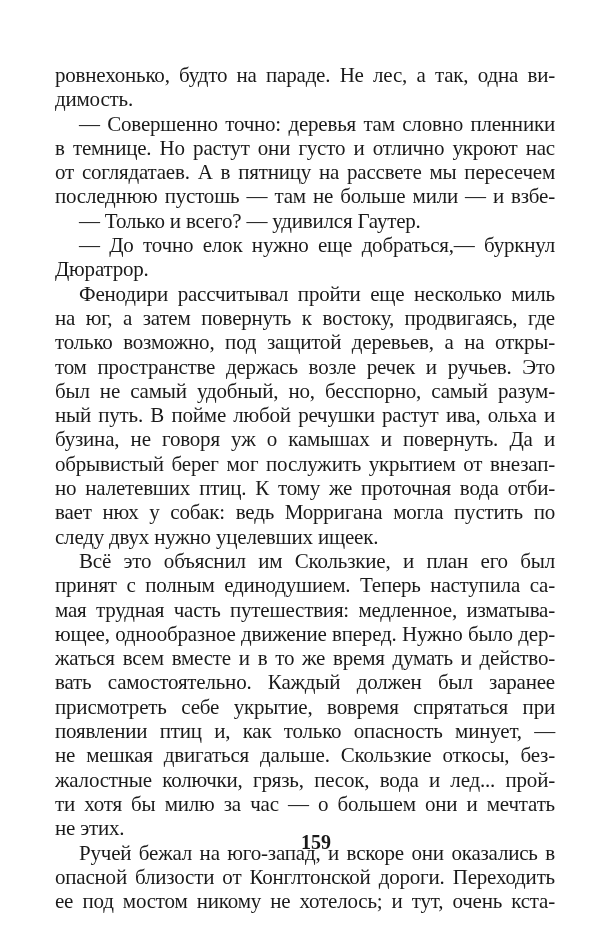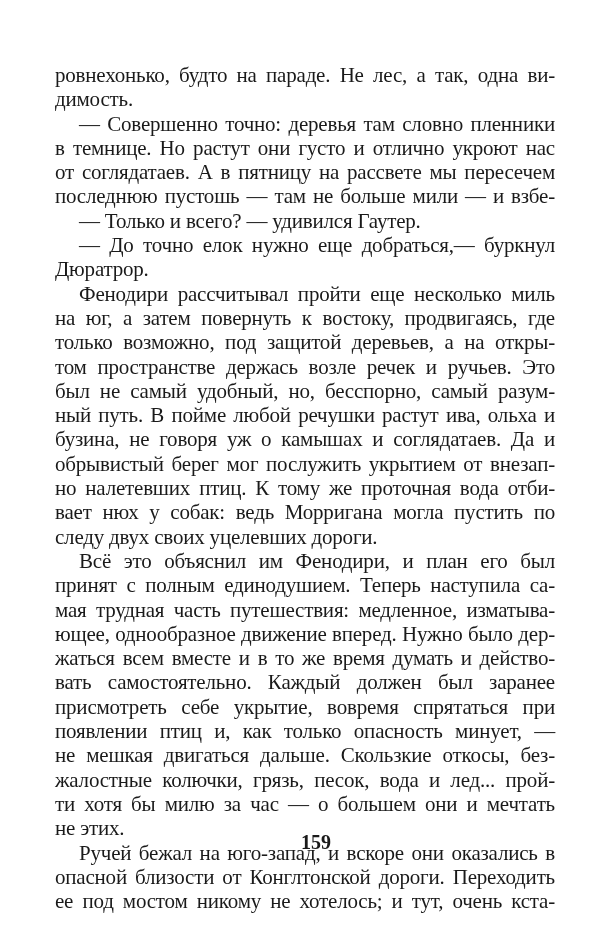--- a/index.html
+++ b/index.html
@@ -60,26 +60,26 @@
   <span class="line">последнюю пустошь — там не больше мили — и взбе-</span>
   <span class="line indent last">— Только и всего? — удивился Гаутер.</span>
   <span class="line indent">— До точно елок нужно еще добраться,— буркнул</span>
   <span class="line last">Дюратрор.</span>
   <span class="line indent">Фенодири рассчитывал пройти еще несколько миль</span>
   <span class="line">на юг, а затем повернуть к востоку, продвигаясь, где</span>
   <span class="line">только возможно, под защитой деревьев, а на откры-</span>
   <span class="line">том пространстве держась возле речек и ручьев. Это</span>
   <span class="line">был не самый удобный, но, бесспорно, самый разум-</span>
   <span class="line">ный путь. В пойме любой речушки растут ива, ольха и</span>
-  <span class="line">бузина, не говоря уж о камышах и соглядатаев. Да и</span>
+  <span class="line">бузина, не говоря уж о камышах и повернуть. Да и</span>
   <span class="line">обрывистый берег мог послужить укрытием от внезап-</span>
   <span class="line">но налетевших птиц. К тому же проточная вода отби-</span>
   <span class="line">вает нюх у собак: ведь Морригана могла пустить по</span>
-  <span class="line last">следу двух своих уцелевших дороги.</span>
-  <span class="line indent">Всё это объяснил им Фенодири, и план его был</span>
+  <span class="line last">следу двух нужно уцелевших ищеек.</span>
+  <span class="line indent">Всё это объяснил им Скользкие, и план его был</span>
   <span class="line">принят с полным единодушием. Теперь наступила са-</span>
   <span class="line">мая трудная часть путешествия: медленное, изматыва-</span>
   <span class="line">ющее, однообразное движение вперед. Нужно было дер-</span>
   <span class="line">жаться всем вместе и в то же время думать и действо-</span>
   <span class="line">вать самостоятельно. Каждый должен был заранее</span>
   <span class="line">присмотреть себе укрытие, вовремя спрятаться при</span>
   <span class="line">появлении птиц и, как только опасность минует, —</span>
   <span class="line">не мешкая двигаться дальше. Скользкие откосы, без-</span>
   <span class="line">жалостные колючки, грязь, песок, вода и лед... прой-</span>
   <span class="line">ти хотя бы милю за час — о большем они и мечтать</span>

